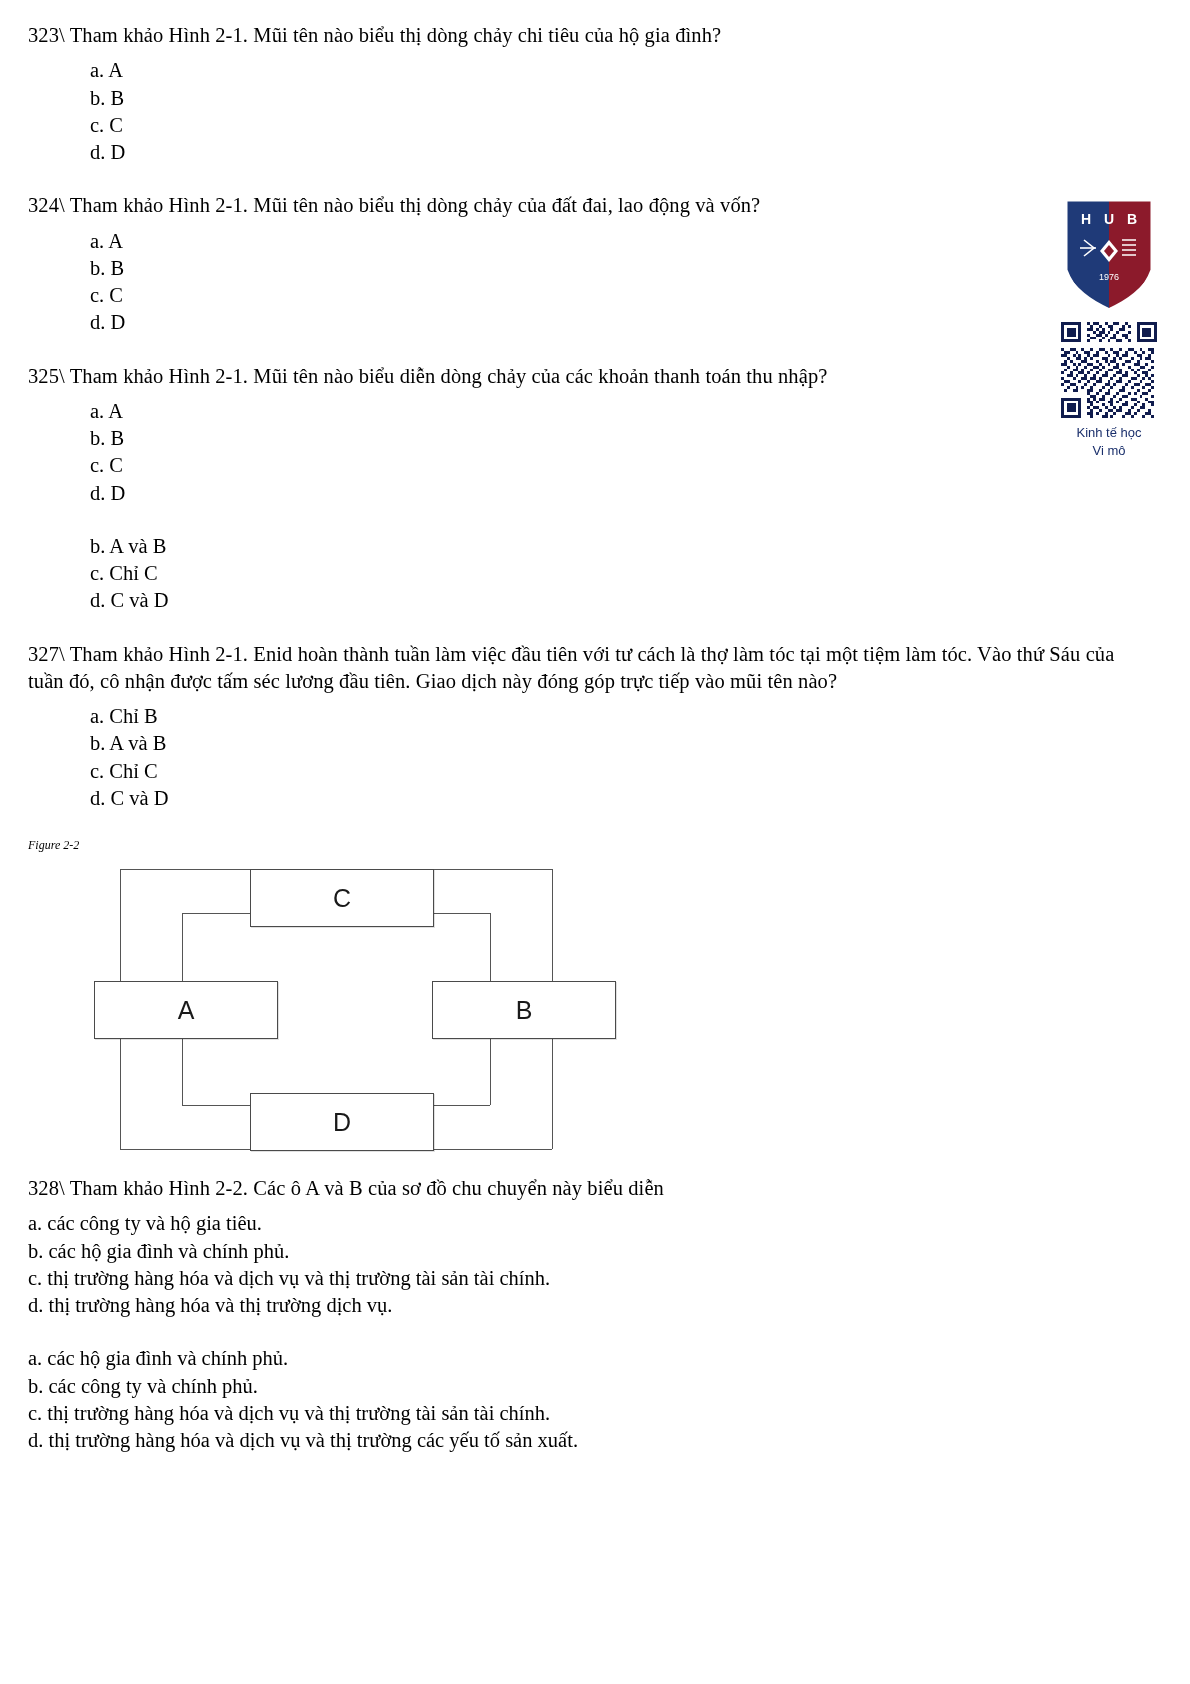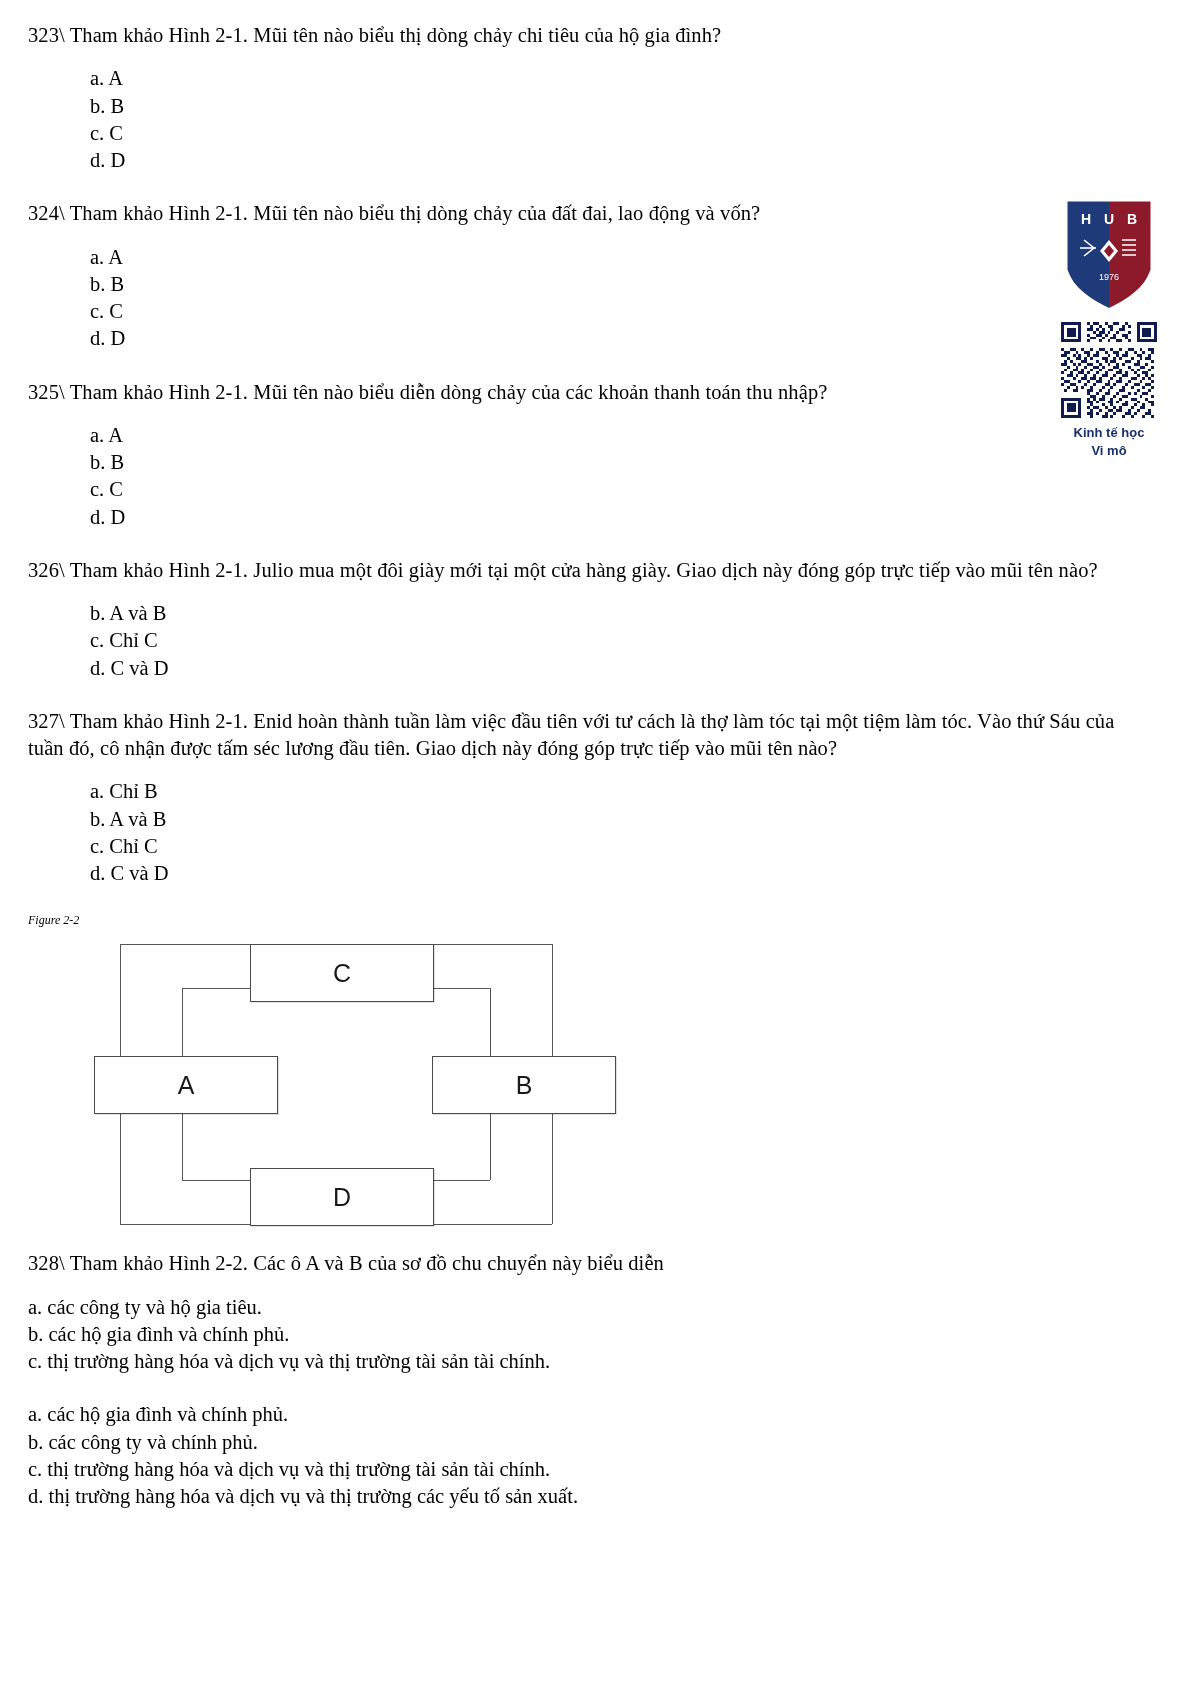--- a/index.html
+++ b/index.html
@@ -30,21 +30,21 @@
   }
   .qblock {
     margin-bottom: 26px;
   }
   .qtext {
     font-size: 20.5px;
     line-height: 1.33;
     letter-spacing: 0.1px;
   }
   .choices {
-    margin-top: 16px;
+    margin-top: 8px;
   }
   .choice {
     font-size: 20.5px;
     line-height: 1.33;
     padding-left: 62px;
   }
   .choice-flush {
     padding-left: 0;
   }
   .figure-label {
@@ -109,21 +109,21 @@
   .shield-svg { display: block; }
   .qr {
     margin: 10px auto 0;
     width: 96px;
     height: 96px;
   }
   .brand-caption {
     margin-top: 6px;
     font-family: "Liberation Sans", sans-serif;
     font-size: 13px;
-    font-weight: bold;
+    font-weight: normal;
     color: #1a2f6b;
     line-height: 1.35;
   }
 </style>
 </head>
 <body>
 
 <div class="page">
 
   <div class="content">
@@ -152,21 +152,20 @@
       <div class="qtext">325\ Tham khảo Hình 2-1. Mũi tên nào biểu diễn dòng chảy của các khoản thanh toán thu nhập?</div>
       <div class="choices">
         <div class="choice">a. A</div>
         <div class="choice">b. B</div>
         <div class="choice">c. C</div>
         <div class="choice">d. D</div>
       </div>
     </div>
 
     <div class="qblock">
-      <div class="qtext">326\ Tham khảo Hình 2-1. Julio mua một đôi giày mới tại một cửa hàng giày. Giao dịch này đóng góp trực tiếp vào mũi tên nào?</div>
       <div class="choices">
         <div class="choice">b. A và B</div>
         <div class="choice">c. Chỉ C</div>
         <div class="choice">d. C và D</div>
       </div>
     </div>
 
     <div class="qblock">
       <div class="qtext">327\ Tham khảo Hình 2-1. Enid hoàn thành tuần làm việc đầu tiên với tư cách là thợ làm tóc tại một tiệm làm tóc. Vào thứ Sáu của tuần đó, cô nhận được tấm séc lương đầu tiên. Giao dịch này đóng góp trực tiếp vào mũi tên nào?</div>
       <div class="choices">
@@ -211,20 +210,21 @@
         <div class="dbox box-d">D</div>
       </div>
     </div>
 
     <div class="qblock">
       <div class="qtext">328\ Tham khảo Hình 2-2. Các ô A và B của sơ đồ chu chuyển này biểu diễn</div>
       <div class="choices">
         <div class="choice choice-flush">a. các công ty và hộ gia tiêu.</div>
         <div class="choice choice-flush">b. các hộ gia đình và chính phủ.</div>
         <div class="choice choice-flush">c. thị trường hàng hóa và dịch vụ và thị trường tài sản tài chính.</div>
+        <div class="choice choice-flush">d. thị trường hàng hóa và thị trường dịch vụ.</div>
       </div>
     </div>
 
     <div class="qblock">
       <div class="choices">
         <div class="choice choice-flush">a. các hộ gia đình và chính phủ.</div>
         <div class="choice choice-flush">b. các công ty và chính phủ.</div>
         <div class="choice choice-flush">c. thị trường hàng hóa và dịch vụ và thị trường tài sản tài chính.</div>
         <div class="choice choice-flush">d. thị trường hàng hóa và dịch vụ và thị trường các yếu tố sản xuất.</div>
       </div>

